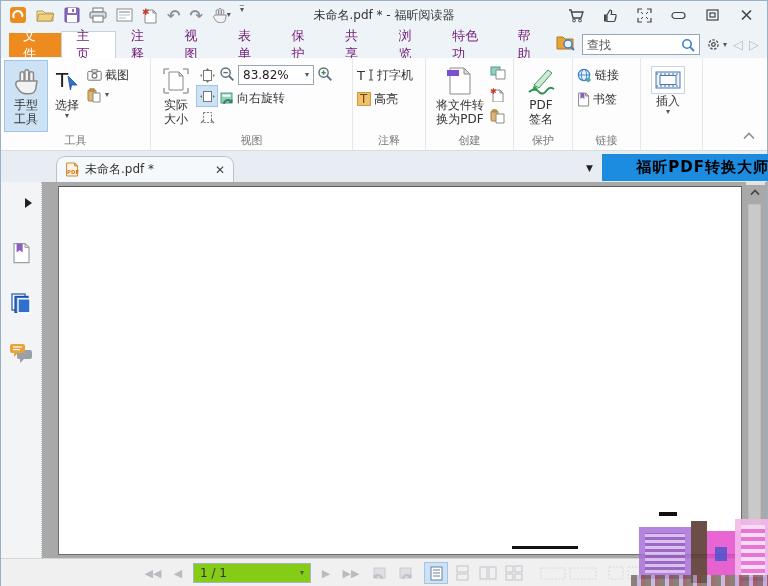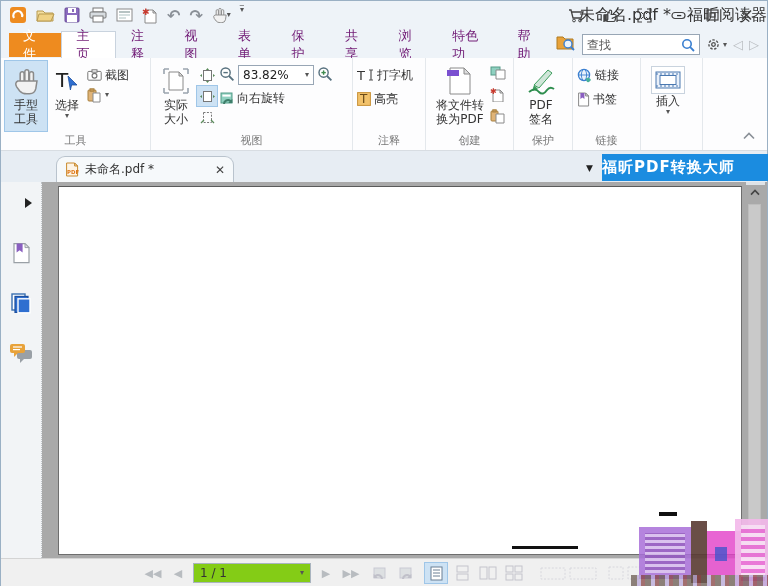--- a/index.html
+++ b/index.html
@@ -9,21 +9,21 @@
     --glitch1:#A86FD8; --glitch2:#E23FC8; --glitch3:#F3B8EA; --glitch4:#5A3B33; --glitch5:#4455CC;
   }
   *{box-sizing:border-box;margin:0;padding:0;font-family:"DejaVu Sans","Liberation Sans",sans-serif}
   body{width:768px;height:586px;overflow:hidden;background:#fff}
   .app{position:relative;width:768px;height:586px;border:1px solid #9ab0c4;background:var(--chrome)}
 
   
   .titlebar{position:absolute;left:0;top:0;width:100%;height:28px;display:flex;align-items:center;background:var(--chrome)}
   .qat{display:flex;align-items:center;gap:9px;padding-left:8px}
   .qat .qi{display:flex;align-items:center;height:22px}
-  .title{position:absolute;left:0;right:0;text-align:right;font-size:16px;color:#333;pointer-events:none}
+  .title{position:absolute;left:0;right:0;text-align:center;font-size:12px;color:#333;pointer-events:none}
   .winctl{margin-left:auto;display:flex;align-items:center;gap:4px;padding-right:6px;z-index:2}
   .winctl .wbtn{width:30px;height:22px;display:flex;align-items:center;justify-content:center}
   .caret{font-size:8px;color:#555;line-height:1}
   .sep-caret{display:flex;flex-direction:column;align-items:center;line-height:4px;color:#555;font-size:8px}
 
   
   .tabrow{position:absolute;left:0;top:28px;width:100%;height:29px;display:flex;align-items:flex-end;background:var(--chrome)}
   .rtab{height:26px;padding:5px 15px;display:flex;align-items:center;font-size:13px;color:#701a75;cursor:default}
   .rtab.file{background:var(--accent);color:#fff;margin-left:8px;height:24px;margin-bottom:1px;padding:0 14px}
   .rtab.active{background:#fff;border:1px solid #c9d3de;border-bottom:none;height:27px}
@@ -46,21 +46,21 @@
   .fitbtn.selected{background:var(--sel);outline:1px solid var(--selborder)}
   .zoomcombo{width:76px;height:20px;background:#fff;border:1px solid #98a6b5;display:flex;align-items:center;font-size:12px;color:#222;padding:0 4px;gap:4px}
   .zoomcombo .zval{flex:1}
   .collapse{position:absolute;right:12px;bottom:6px;color:#8a9097}
 
   
   .tabstrip{position:absolute;left:0;top:150px;width:100%;height:31px;background:var(--strip)}
   .doctab{position:absolute;left:55px;top:5px;width:178px;height:26px;background:#f6f9fb;border:1px solid #b9c3cd;border-bottom:none;border-radius:9px 9px 0 0;display:flex;align-items:center;gap:6px;padding:0 8px;font-size:12px;color:#333}
   .doctab .x{margin-left:auto;color:#444;font-size:12px}
   .strip-dd{position:absolute;left:585px;top:12px;font-size:9px;color:#222}
-  .promo{position:absolute;left:601px;top:3px;width:167px;height:27px;background:var(--promo);color:#ffffff;font-size:15px;font-weight:bold;display:flex;align-items:center;justify-content:flex-start;letter-spacing:1px}
+  .promo{position:absolute;left:601px;top:3px;width:167px;height:27px;background:var(--promo);color:#000000;font-size:15px;font-weight:bold;display:flex;align-items:center;justify-content:flex-end;letter-spacing:1px}
 
   
   .main{position:absolute;left:0;top:181px;width:100%;height:376px;display:flex}
   .sidebar{width:41px;height:100%;background:#f2f4f6;border-right:1px dotted #bfc4c9;display:flex;flex-direction:column;align-items:center;gap:24px;padding-top:8px}
   .sidebar .sbtn{width:26px;height:26px;display:flex;align-items:center;justify-content:center}
   .expand-tri{width:0;height:0;border-left:7px solid #222;border-top:5px solid transparent;border-bottom:5px solid transparent}
   .docarea{position:relative;flex:1;height:100%;background:var(--docbg)}
   .page{position:absolute;left:16px;top:4px;width:684px;height:369px;background:#fff;border:1px solid #6e6e6e;border-top-color:#5a5a5a}
   .vscroll{position:absolute;right:4px;top:2px;width:17px;height:372px}
   .vscroll .up{width:17px;height:16px;display:flex;align-items:center;justify-content:center;color:#444;font-size:10px}

